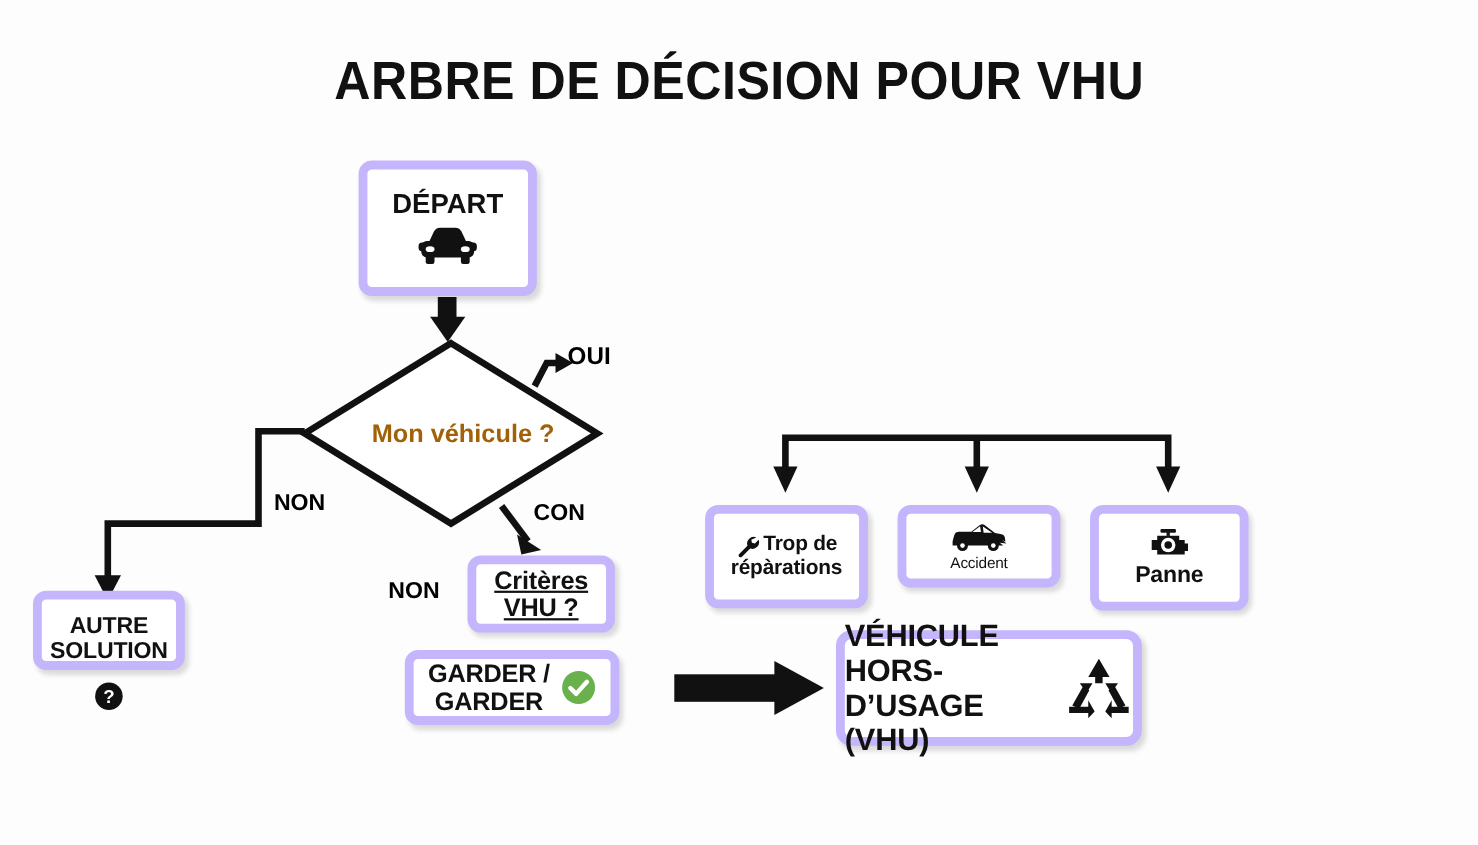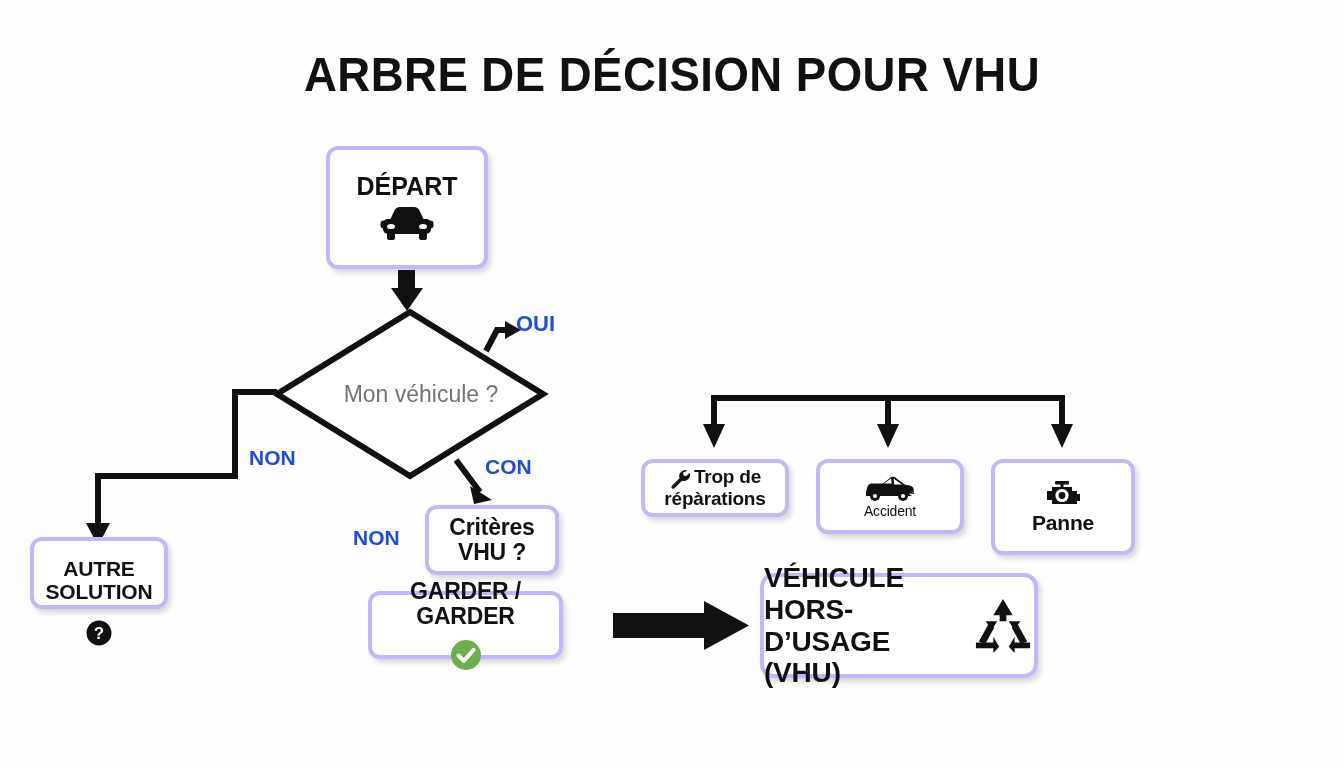--- a/index.html
+++ b/index.html
@@ -26,21 +26,21 @@
     top: 0;
     width: 1344px;
     height: 768px;
   }
   #edges { z-index: 1; }
 
   .node {
     position: absolute;
     box-sizing: border-box;
     background: #ffffff;
-    border: 4px solid #c4b5fd;
+    border: 8px solid #c4b5fd;
     border-radius: 12px;
     display: flex;
     align-items: center;
     justify-content: center;
     z-index: 3;
     box-shadow: 3px 4px 5px rgba(0,0,0,0.14);
   }
   .node .label {
     text-align: center;
     color: #111111;
@@ -76,43 +76,43 @@
 
   #node-diamond-wrap {
     position: absolute;
     left: 275px; top: 310px; width: 270px; height: 168px;
     z-index: 3;
   }
   #node-diamond-wrap .diamond-text {
     position: absolute;
     left: 0; top: 0; width: 270px; height: 168px;
     display: flex; align-items: center; justify-content: center;
-    font-size: 23px; font-weight: normal; color: #737373;
+    font-size: 23px; font-weight: bold; color: #a16207;
     padding-left: 22px;
     box-sizing: border-box;
   }
 
   #node-autre {
     left: 30px; top: 537px; width: 138px; height: 72px;
   }
   #node-autre .label { font-size: 21px; font-weight: bold; margin-top: 16px; }
 
   #node-criteres {
     left: 425px; top: 505px; width: 134px; height: 70px;
   }
-  #node-criteres .label { font-size: 23px; font-weight: bold; }
+  #node-criteres .label { font-size: 23px; font-weight: bold; text-decoration: underline; }
 
   #node-garder {
     left: 368px; top: 591px; width: 195px; height: 68px;
-    justify-content: center; gap: 10px; flex-direction: column;
+    justify-content: center; gap: 10px;
   }
   #node-garder .label { font-size: 23px; font-weight: bold; }
 
   #node-reparations {
-    left: 641px; top: 459px; width: 148px; height: 58px;
+    left: 641px; top: 459px; width: 148px; height: 94px;
     flex-direction: column;
     align-items: center;
   }
   #node-reparations .label { font-size: 19px; font-weight: bold; }
 
   #node-accident {
     left: 816px; top: 459px; width: 148px; height: 75px;
     flex-direction: column; gap: 2px;
   }
   #node-accident .label { font-size: 14px; font-weight: normal; }
@@ -128,21 +128,21 @@
     gap: 20px;
     border-radius: 14px;
   }
   #node-vhu .label {
     font-size: 28px; font-weight: bold; text-align: left; line-height: 1.14;
   }
 
   
   .edge-label {
     position: absolute;
-    color: #1d4ed8;
+    color: #000000;
     font-weight: bold;
     z-index: 4;
   }
   #label-oui  { left: 516px; top: 311px; font-size: 22px; }
   #label-non-left { left: 249px; top: 446px; font-size: 21px; }
   #label-con  { left: 485px; top: 455px; font-size: 21px; }
   #label-non-criteres { left: 353px; top: 526px; font-size: 21px; }
 
   
   .icon { display: inline-flex; align-items: center; justify-content: center; }

